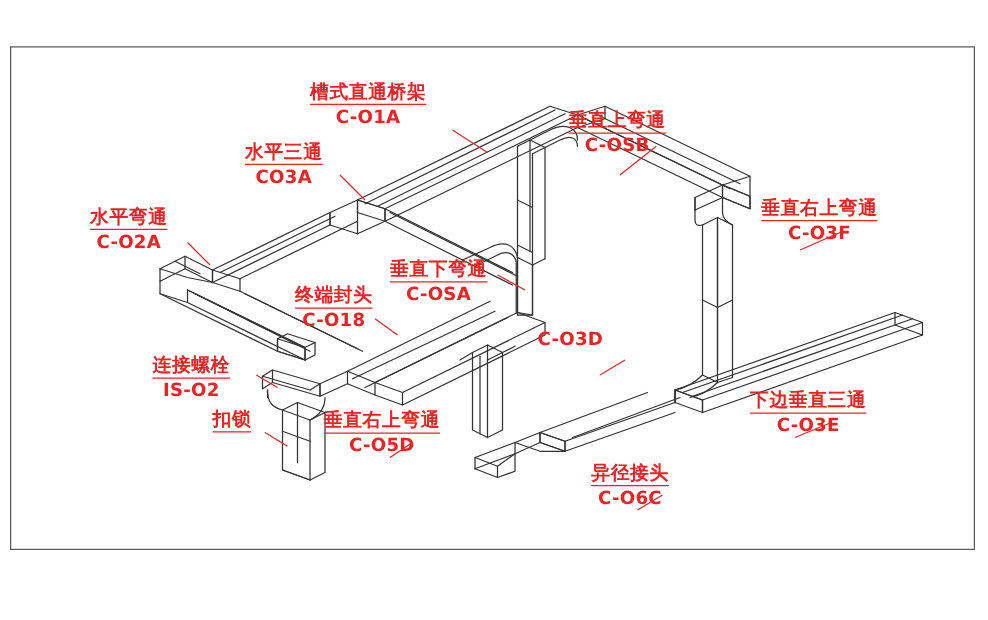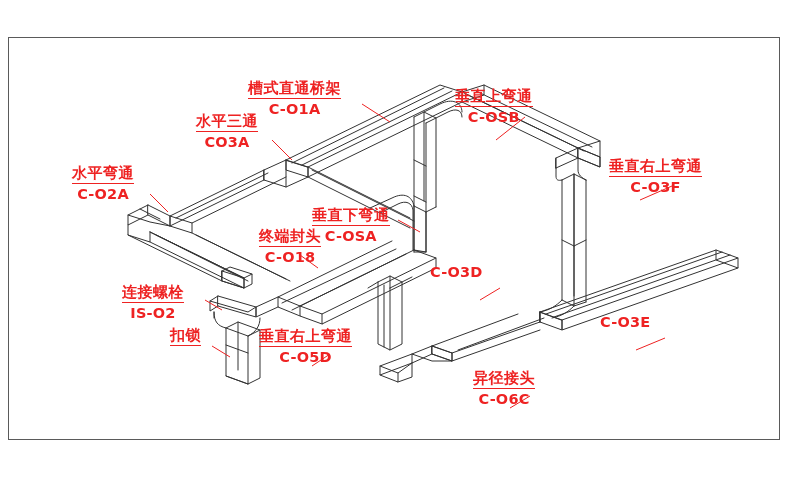--- a/index.html
+++ b/index.html
@@ -256,21 +256,21 @@
       <line x1="500" y1="288" x2="480" y2="300"></line>
       <line x1="205" y1="300" x2="222" y2="310"></line>
       <line x1="665" y1="338" x2="636" y2="350"></line>
       <line x1="212" y1="346" x2="230" y2="357"></line>
       <line x1="330" y1="354" x2="312" y2="366"></line>
       <line x1="530" y1="396" x2="510" y2="408"></line>
     </g>
   </svg>
 
 <div id="labels">
-    <div class="lbl" style="left: 248px; top: 80px; text-align: center;">
+    <div class="lbl" style="left: 248px; top: 65px; text-align: center;">
       <span class="cn">槽式直通桥架</span>
       <span class="code">C-O1A</span>
     </div>
     <div class="lbl" style="left: 455px; top: 88px;">
       <span class="cn">垂直上弯通</span>
       <span class="code">C-OSB</span>
     </div>
     <div class="lbl" style="left: 196px; top: 113px; text-align: center;">
       <span class="cn">水平三通</span>
       <span class="code">CO3A</span>
@@ -280,32 +280,33 @@
       <span class="code">C-O2A</span>
     </div>
     <div class="lbl" style="left: 609px; top: 158px;">
       <span class="cn">垂直右上弯通</span>
       <span class="code">C-O3F</span>
     </div>
     <div class="lbl" style="left: 312px; top: 207px;">
       <span class="cn">垂直下弯通</span>
       <span class="code">C-OSA</span>
     </div>
-    <div class="lbl" style="left: 236px; top: 228px; margin-left: 23px;">
+    <div class="lbl" style="left: 236px; top: 228px;">
       <span class="cn">终端封头</span>
       <span class="code">C-O18</span>
     </div>
     <div class="lbl" style="left: 430px; top: 262px;">
       <span class="code">C-O3D</span>
     </div>
     <div class="lbl" style="left: 122px; top: 284px;">
       <span class="cn">连接螺栓</span>
       <span class="code">IS-O2</span>
     </div>
     <div class="lbl" style="left: 600px; top: 312px;">
+      <span class="cn">下边垂直三通</span>
       <span class="code">C-O3E</span>
     </div>
     <div class="lbl" style="left: 156px; top: 327px; margin-left: 14px;">
       <span class="cn">扣锁</span>
     </div>
     <div class="lbl" style="left: 259px; top: 328px;">
       <span class="cn">垂直右上弯通</span>
       <span class="code">C-O5D</span>
     </div>
     <div class="lbl" style="left: 473px; top: 370px;">

